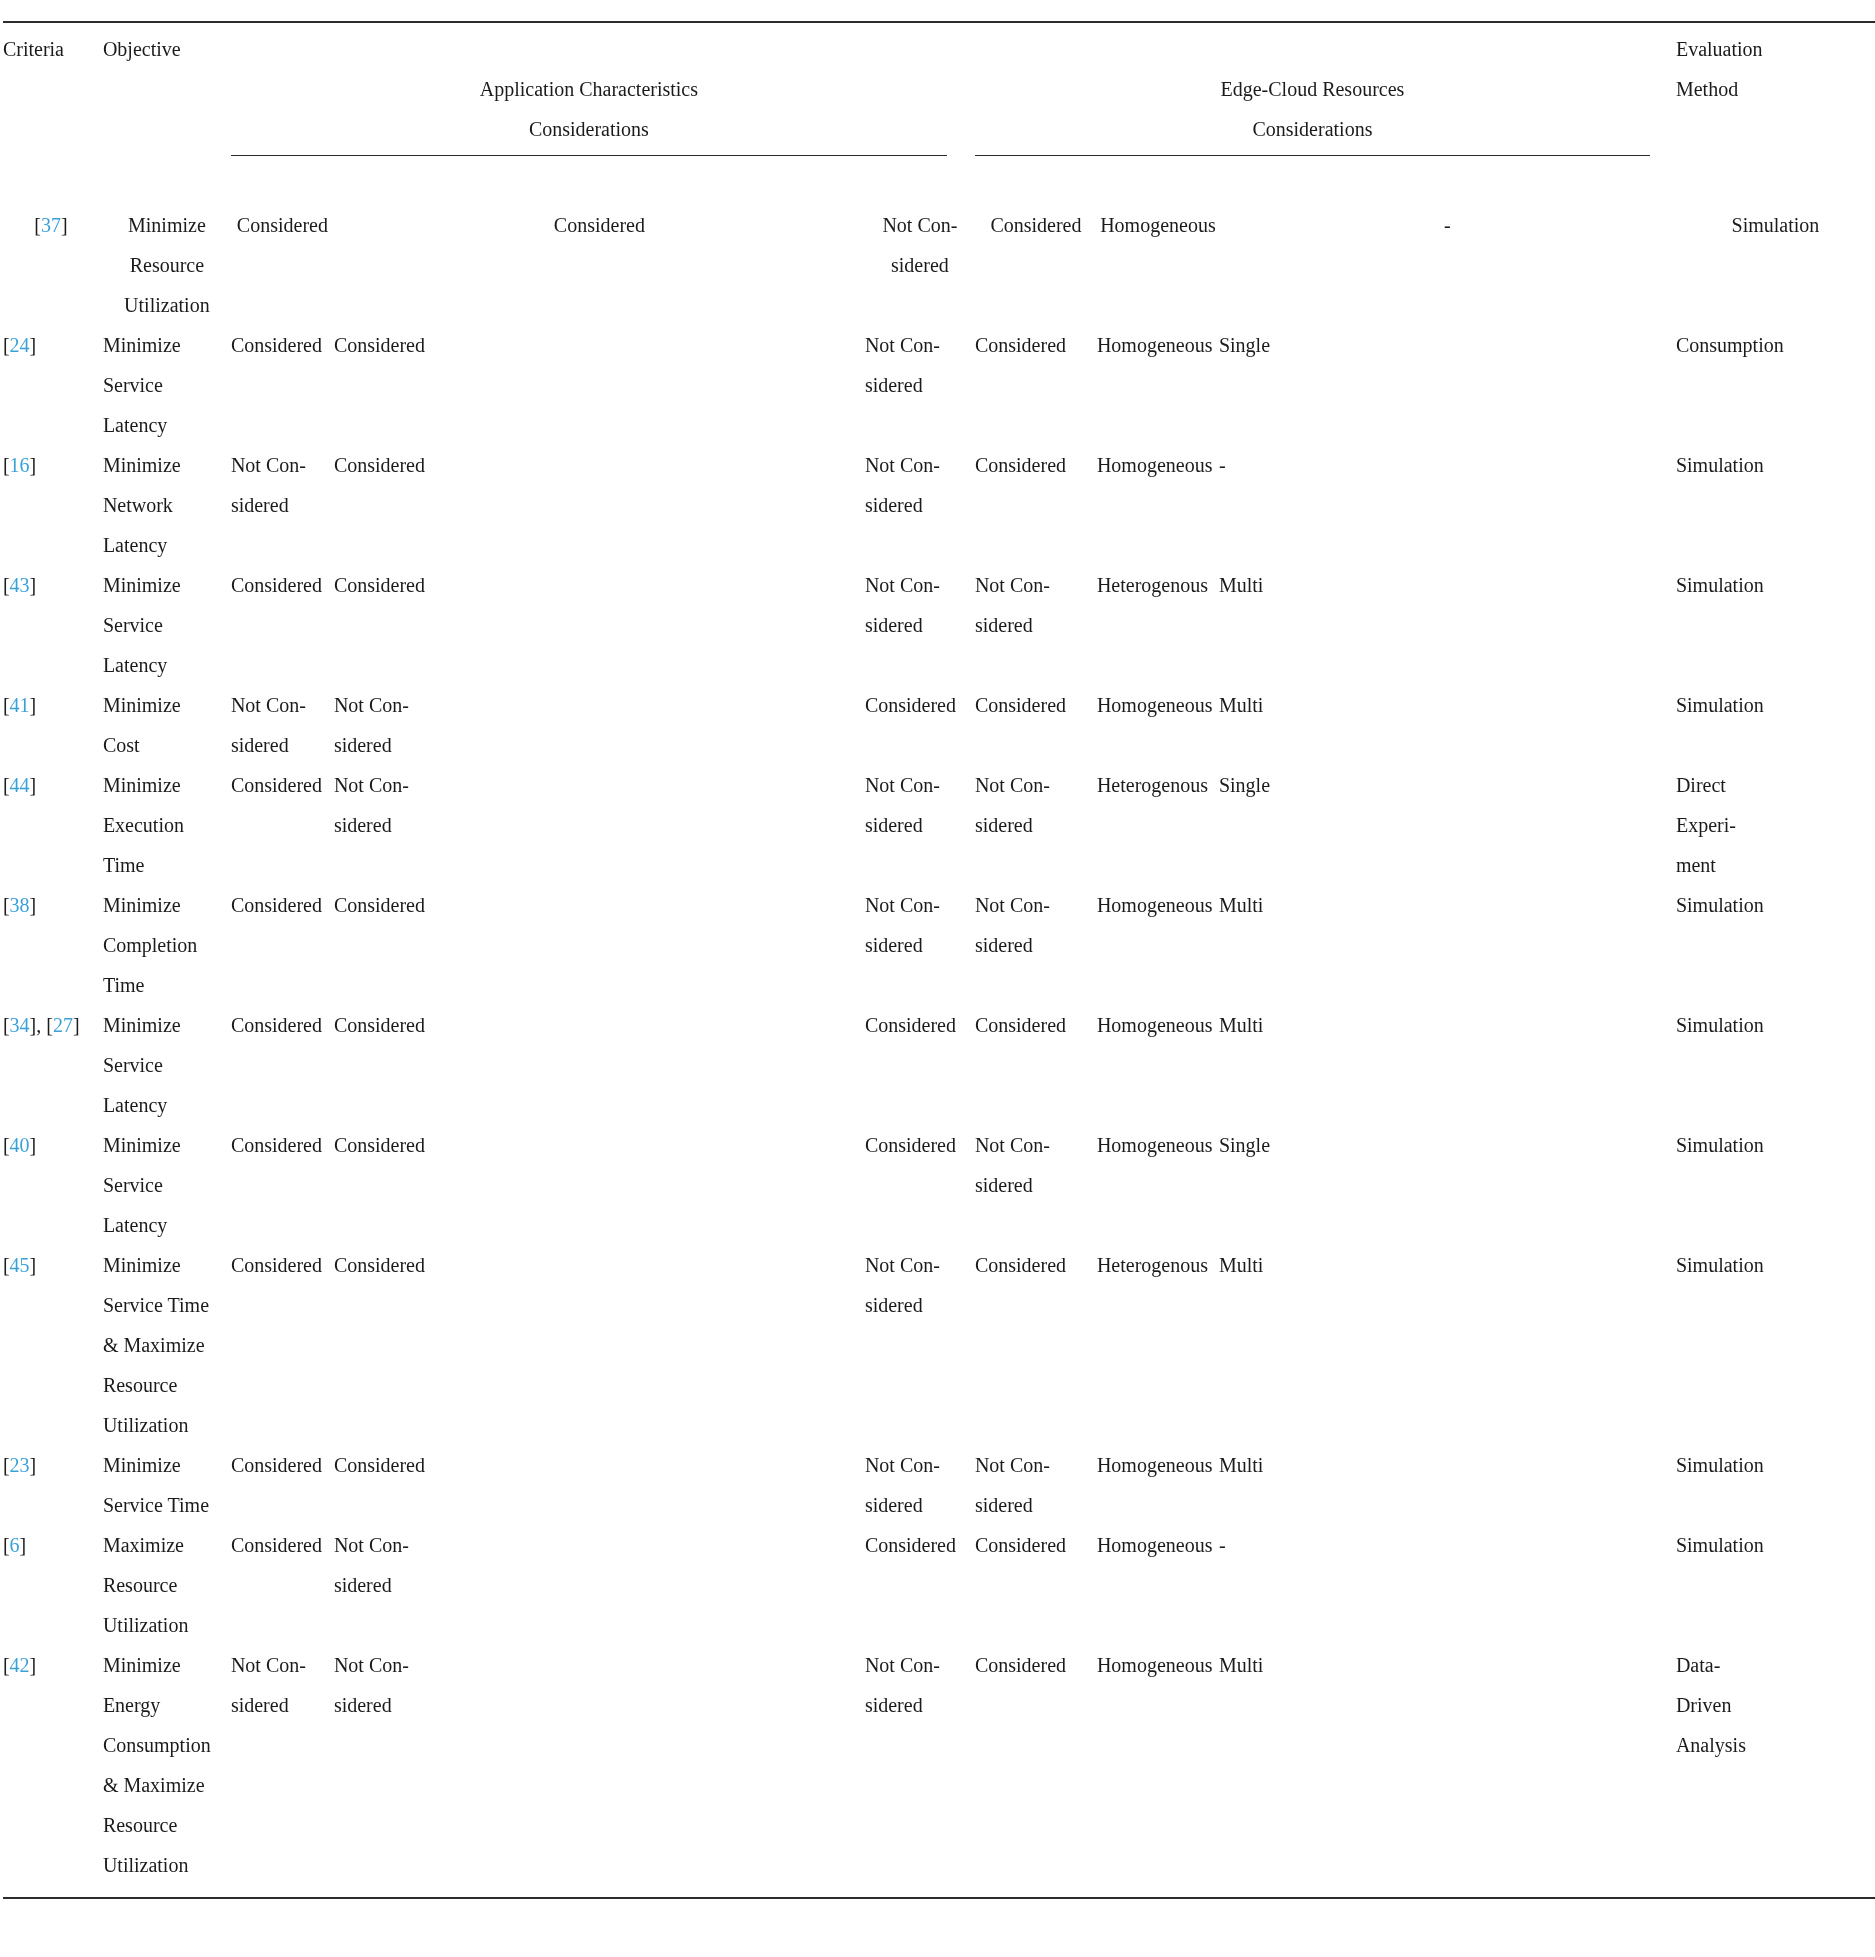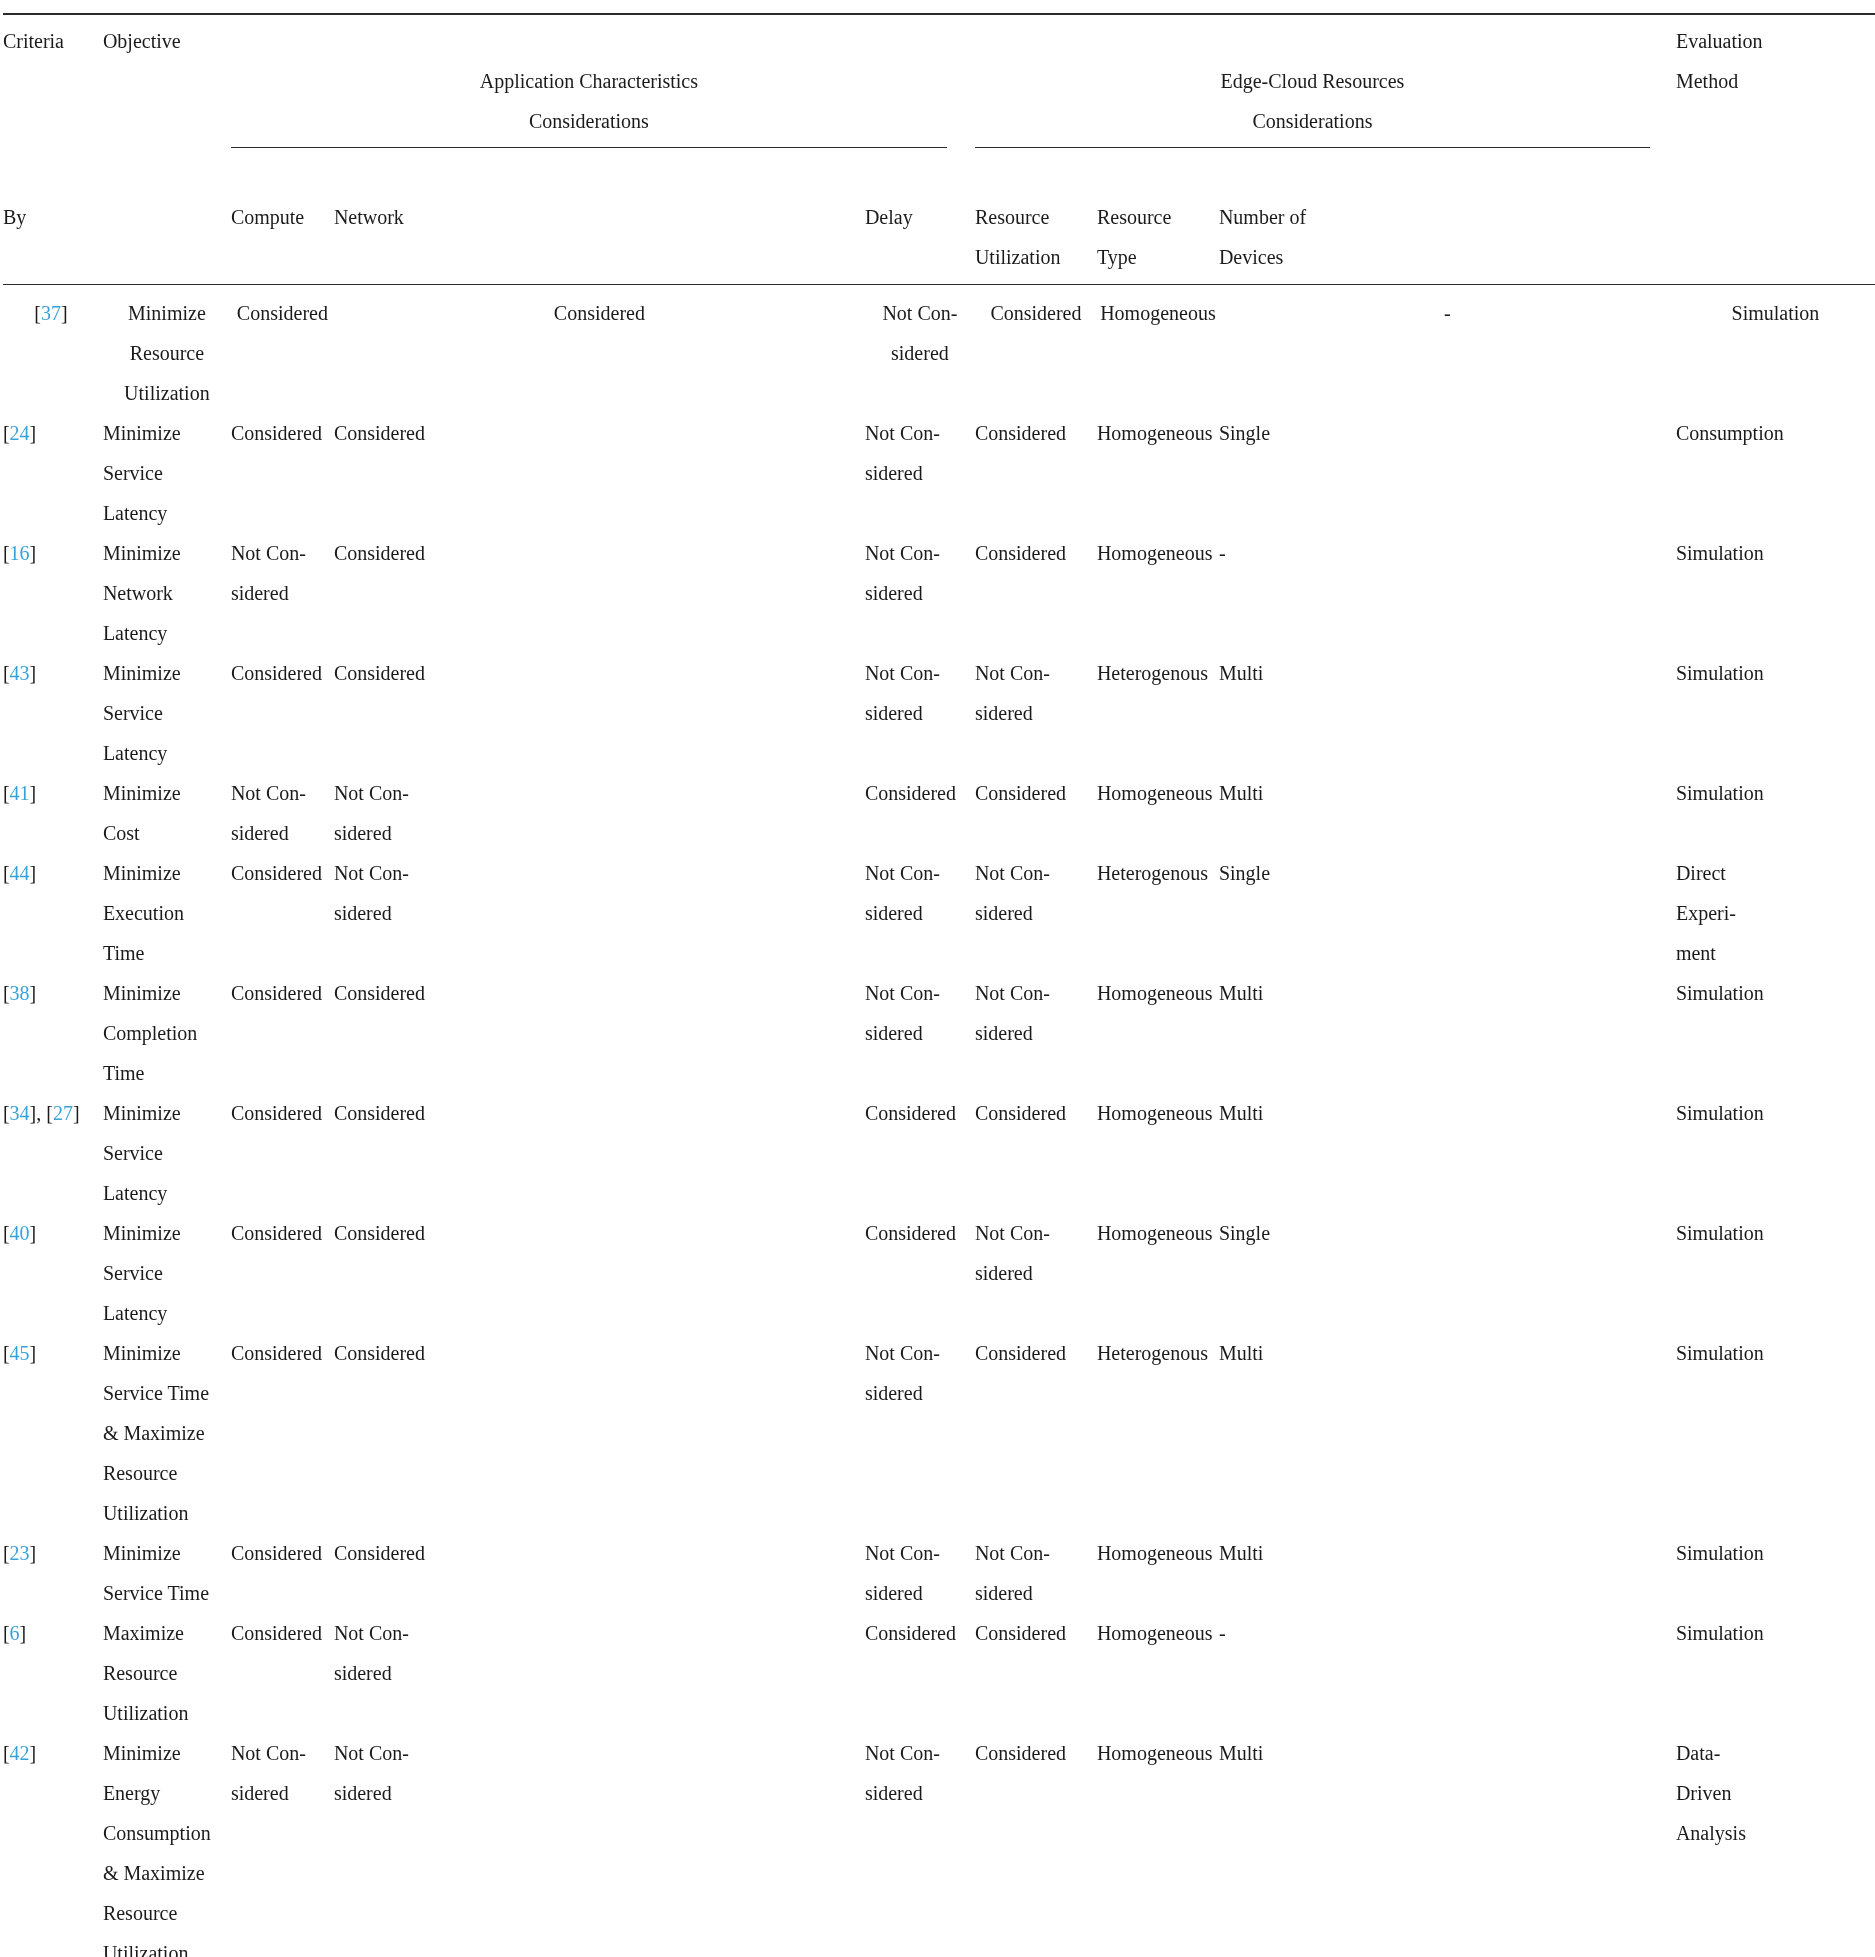--- a/index.html
+++ b/index.html
@@ -12,21 +12,21 @@
   }
   .page {
     width: 1495px;
     height: 1958px;
     background: #ffffff;
     font-family: "Liberation Serif", "DejaVu Serif", serif;
     font-size: 20px;
     line-height: 40px;
     color: #1b1b1b;
     box-sizing: border-box;
-    padding-top: 13px;
+    padding-top: 21px;
   }
   table.cmp {
     border-collapse: collapse;
     table-layout: fixed;
     width: 1872px;
     margin-left: 2.9px;
     border-top: 2.9px solid #2b2b2b;
     border-bottom: 2.9px solid #2b2b2b;
   }
   th, td {
@@ -79,34 +79,20 @@
           <div class="grp app">Application Characteristics
 Considerations</div>
         </th>
         <th colspan="3">
           <div class="grp edge">Edge-Cloud Resources
 Considerations</div>
         </th>
         <th>Evaluation
 Method</th>
       </tr>
-      <tr class="hrow2">
-        <th>By</th>
-        <th></th>
-        <th>Compute</th>
-        <th>Network</th>
-        <th>Delay</th>
-        <th>Resource
-Utilization</th>
-        <th>Resource
-Type</th>
-        <th>Number of
-Devices</th>
-        <th></th>
-      </tr>
     </thead>
     <tbody>
       <tr>
         <td class="crit"><span>[</span><span class="ref">37</span><span>]</span></td>
         <td>Minimize
 Resource
 Utilization</td>
         <td>Considered</td>
         <td>Considered</td>
         <td>Not Con-

